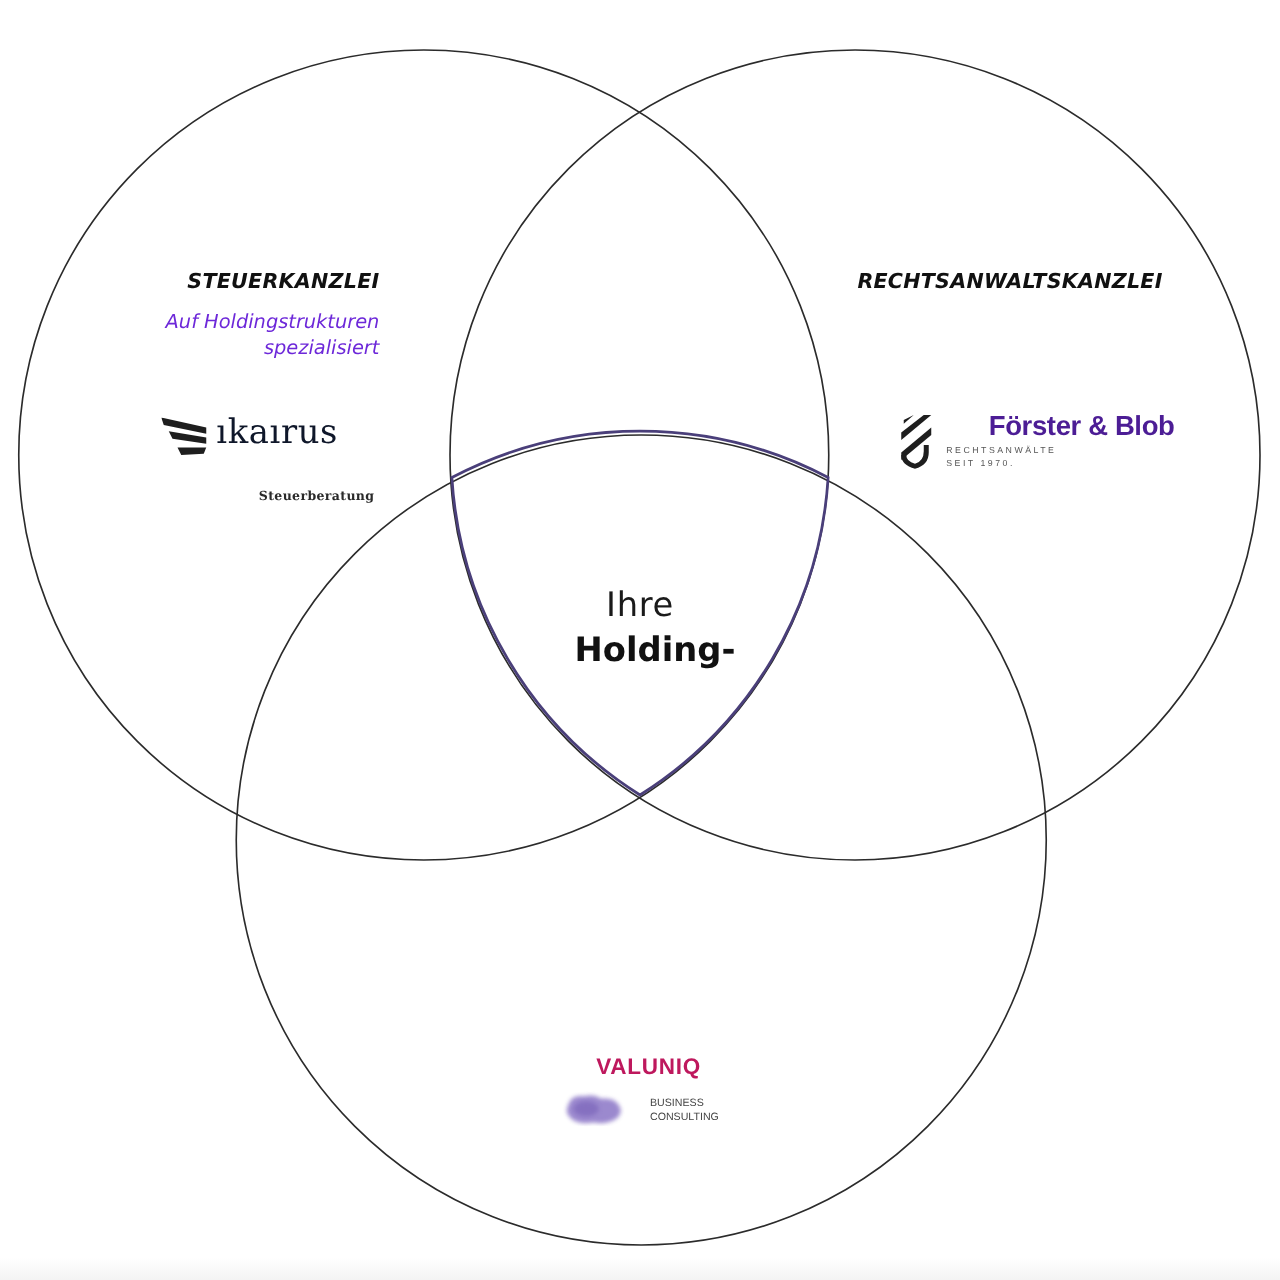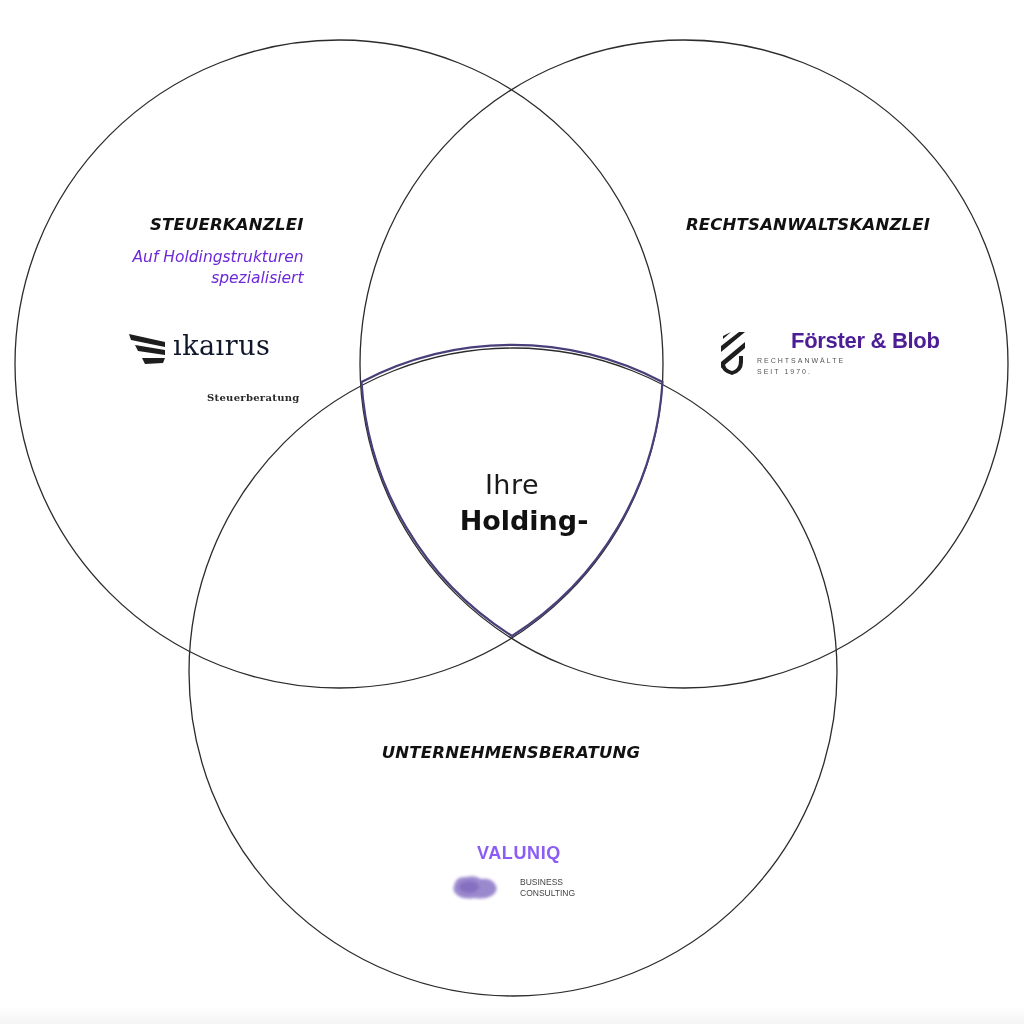--- a/index.html
+++ b/index.html
@@ -140,21 +140,21 @@
       height: 64px;
     }
     .valuniq-word {
       position: absolute;
       left: 32px;
       top: 0;
       font-family: "Liberation Sans", sans-serif;
       font-weight: bold;
       font-size: 18px;
       letter-spacing: 0.6px;
-      color: #8b5cf6;
+      color: #be185d;
     }
     .valuniq-blob {
       position: absolute;
       left: 4px;
       top: 30px;
       width: 52px;
       height: 28px;
     }
     .valuniq-sub {
       position: absolute;
@@ -214,21 +214,20 @@
   <span class="forster-sub1">RECHTSANWÄLTE</span>
   <span class="forster-sub2">SEIT 1970.</span>
 </div>
 
 <div class="center-text">
   <div class="center-light">Ihre</div>
   <div class="center-bold">Holding-</div>
 </div>
 
 <div class="block" style="left:511px; top:743px;">
-  <div class="heading">UNTERNEHMENSBERATUNG</div>
   <div class="desc">
   </div>
 </div>
 
 <div class="logo-valuniq">
   <span class="valuniq-word">VALUNIQ</span>
   <svg class="valuniq-blob" viewBox="0 0 52 28">
     <defs>
       <filter id="blur" x="-20%" y="-20%" width="140%" height="140%">
         <feGaussianBlur stdDeviation="1.6"></feGaussianBlur>

